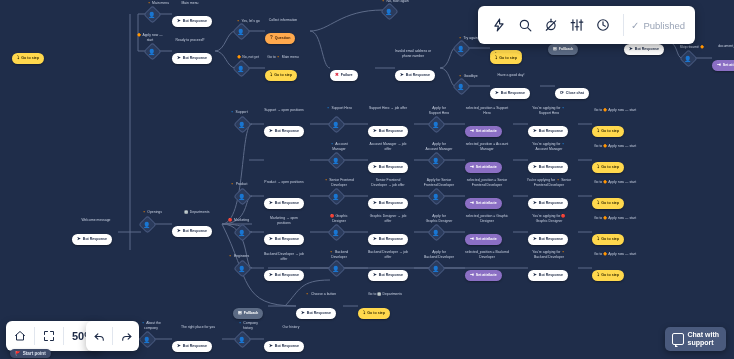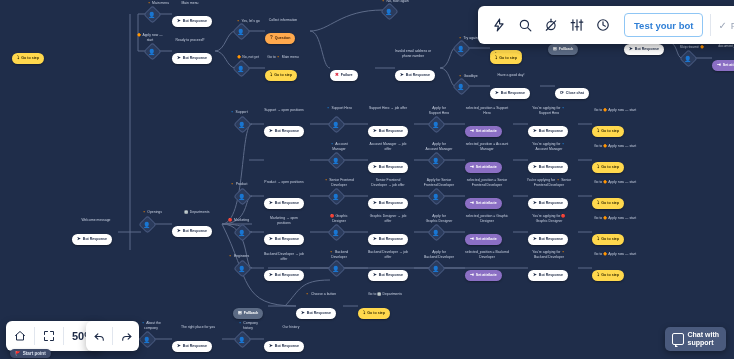--- a/index.html
+++ b/index.html
@@ -647,21 +647,20 @@
           <line x1="9" y1="15" x2="15" y2="15"></line>
           <line x1="16" y1="7" x2="22" y2="7"></line>
         </svg>
     </div>
     <div class="tb-icon">
       <svg viewBox="0 0 24 24" fill="none" stroke="currentColor" stroke-width="2" stroke-linecap="round">
           <circle cx="12" cy="12" r="9"></circle>
           <polyline points="12 6.5 12 12 16 14"></polyline>
         </svg>
     </div>
-    <div class="tb-test">Test your bot</div>
     <div class="tb-sep"></div>
     <div class="tb-pub">
       <span class="chk">✓</span>
       <span>Published</span>
     </div>
   </div>
 
   <div class="zoombar">
     <div class="zb">
       <svg viewBox="0 0 24 24" fill="none" stroke="currentColor" stroke-width="2" stroke-linecap="round" stroke-linejoin="round">

